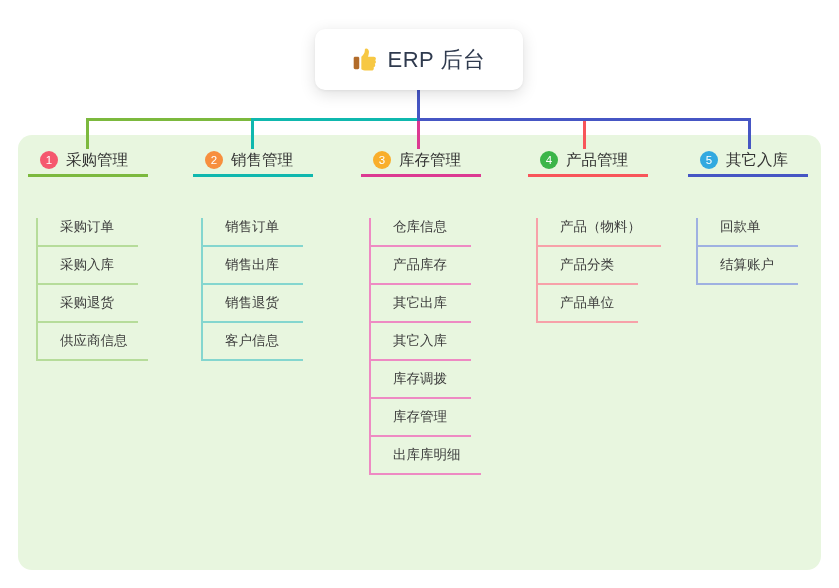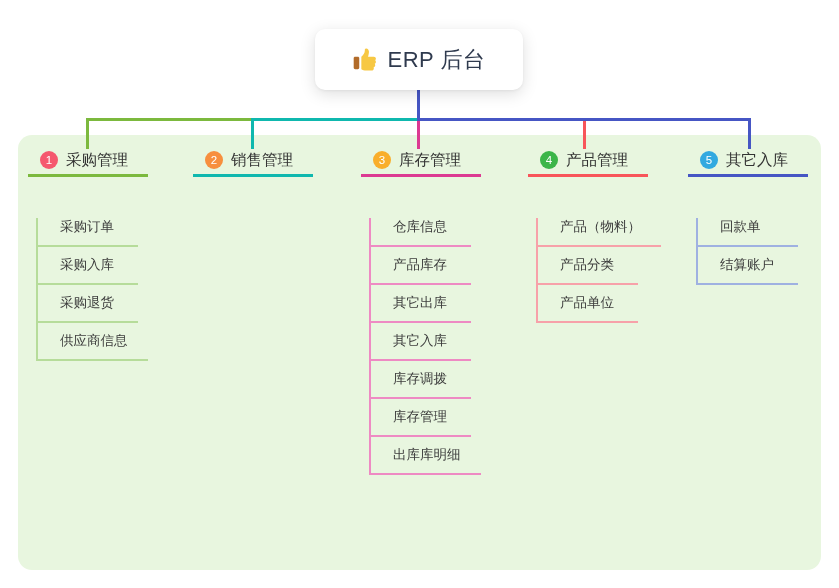--- a/index.html
+++ b/index.html
@@ -128,20 +128,29 @@
   <span class="child">供应商信息</span>
 </div>
   </div>
 
   <div class="branch" style="left: 175px; --line: #0fb8ae; --light: #84d6cf; --badge: #f78f3e;">
     <div class="drop" style="left: 58px;"></div>
     <div class="branch-label">
       <span class="badge">2</span>
       <span class="branch-title">销售管理</span>
     </div>
+    <div class="children">
+  <span class="child">销售订单</span>
+
+  <span class="child">销售出库</span>
+
+  <span class="child">销售退货</span>
+
+  <span class="child">客户信息</span>
+</div>
   </div>
 
   <div class="branch" style="left: 343px; --line: #dc3a92; --light: #ee8ac3; --badge: #f9ae2b;">
     <div class="drop short" style="left: 56px;"></div>
     <div class="branch-label">
       <span class="badge">3</span>
       <span class="branch-title">库存管理</span>
     </div>
     <div class="children">
   <span class="child">仓库信息</span>

